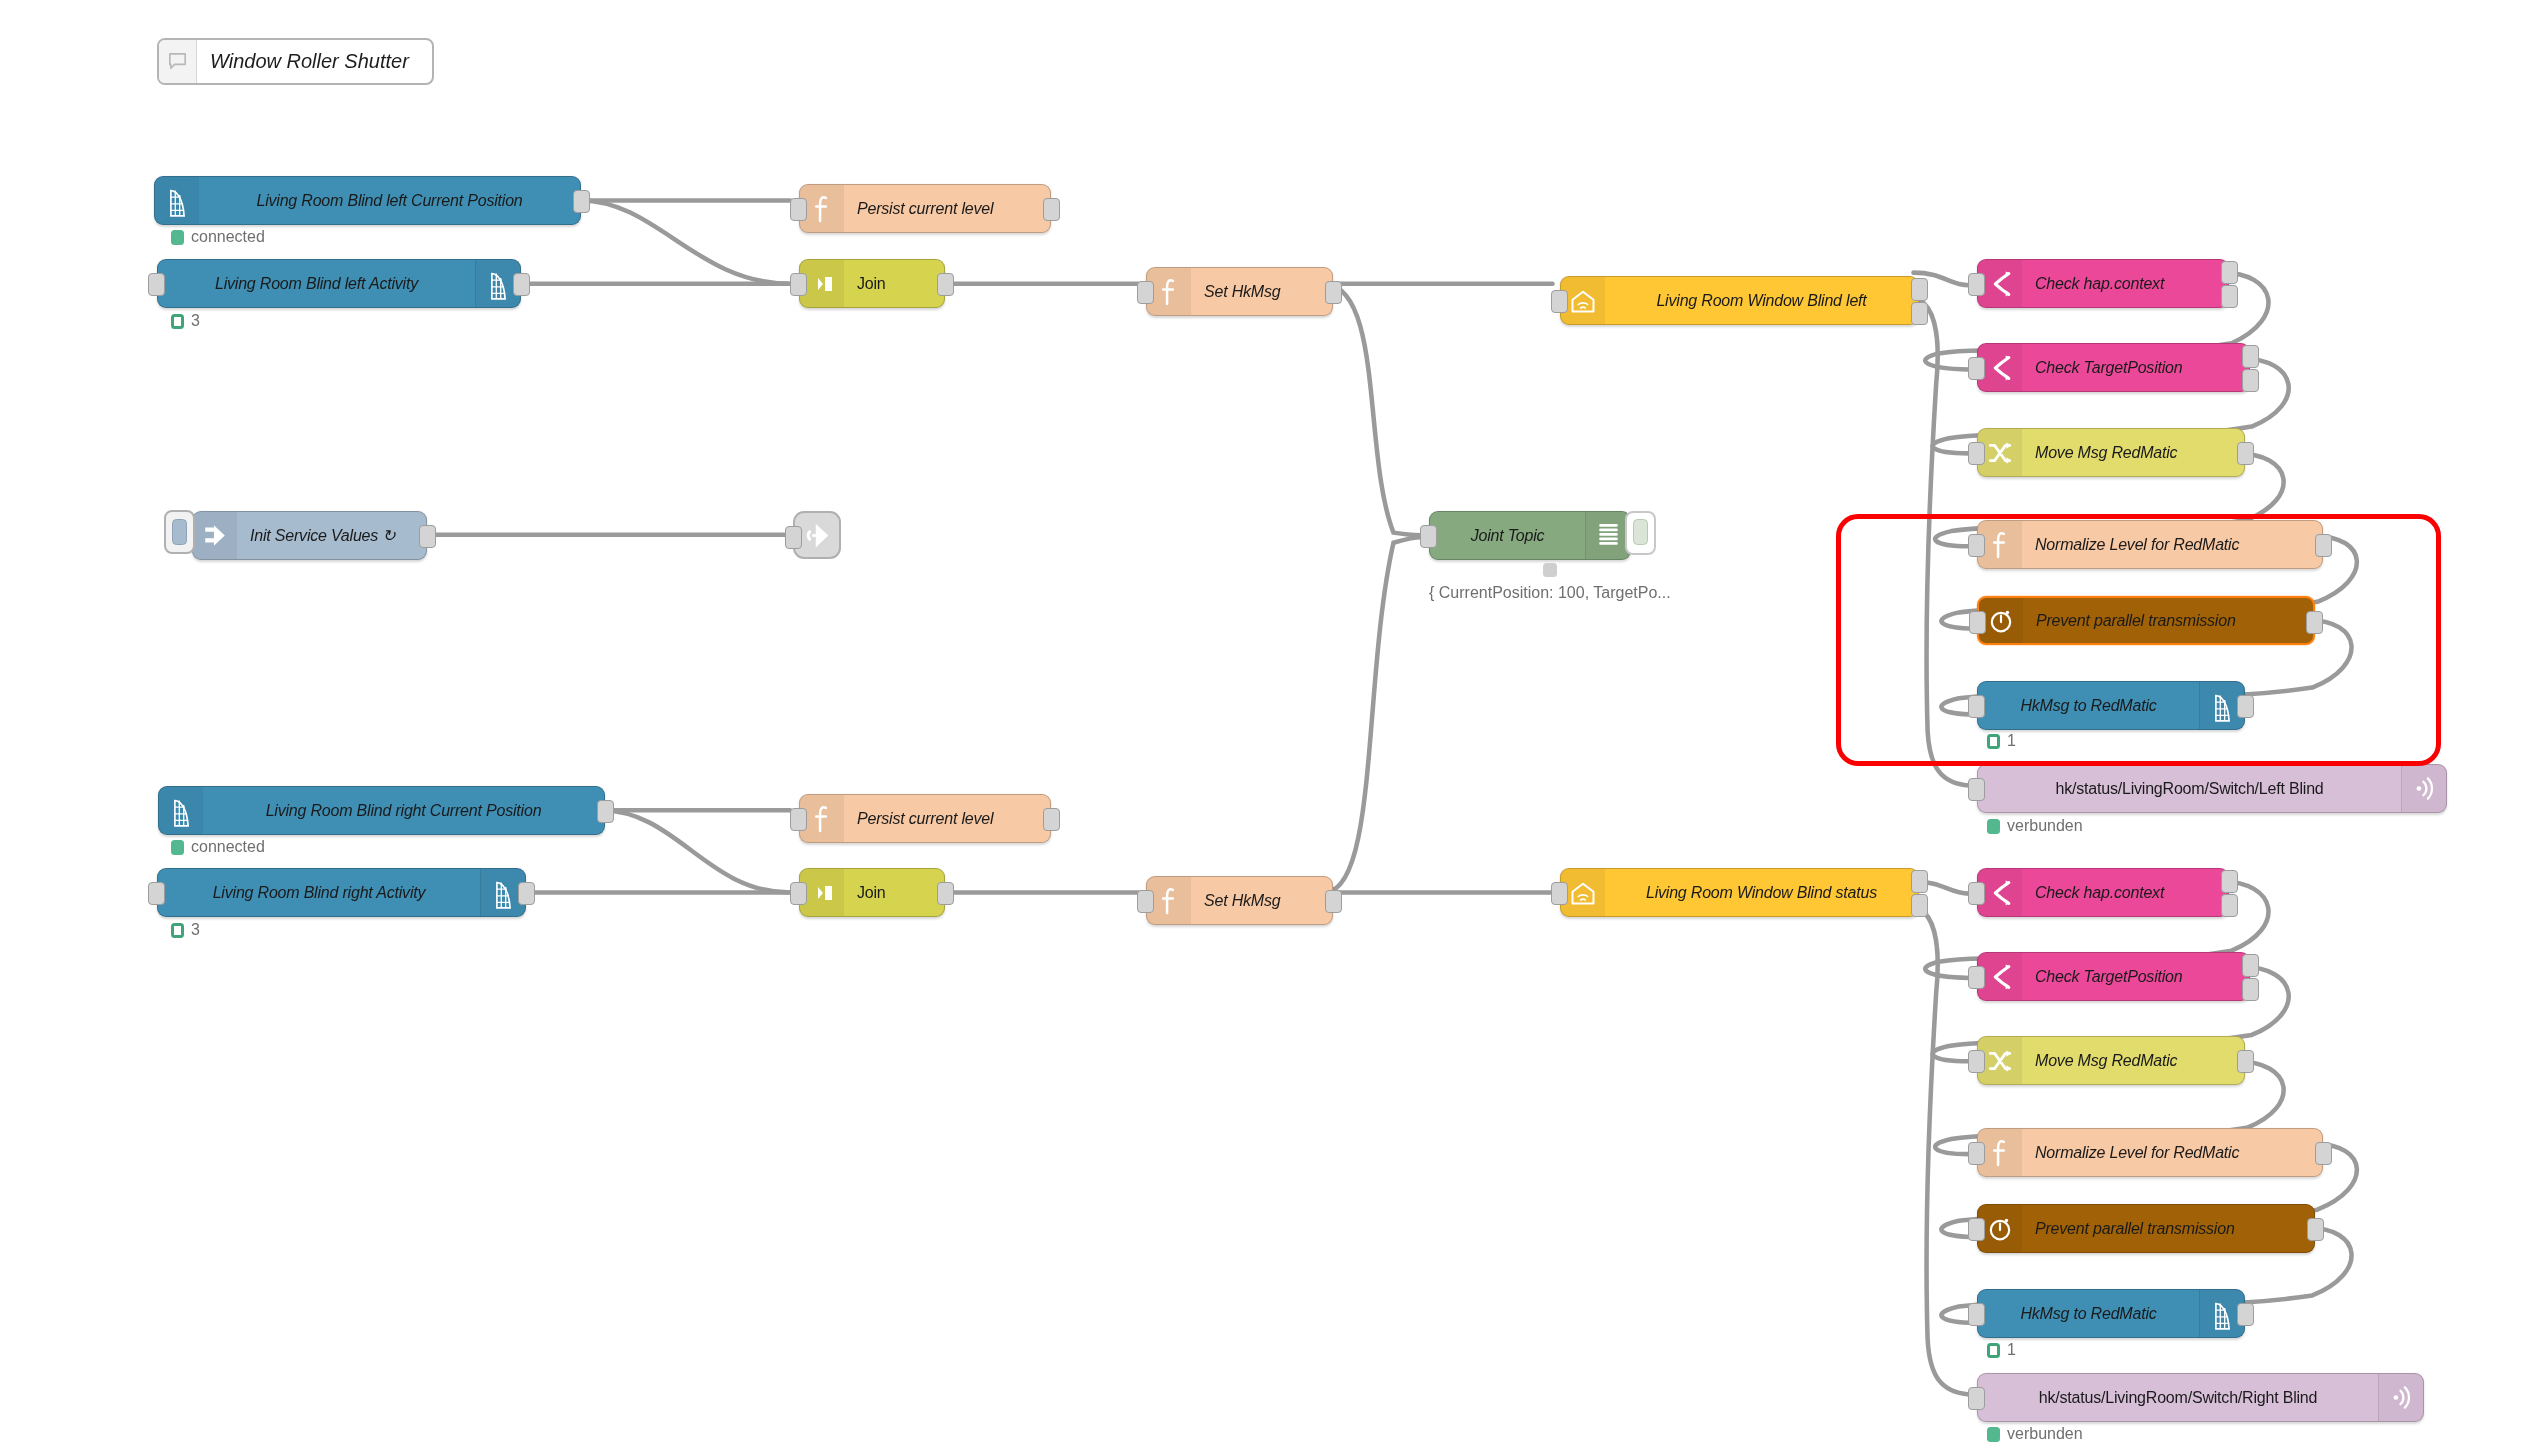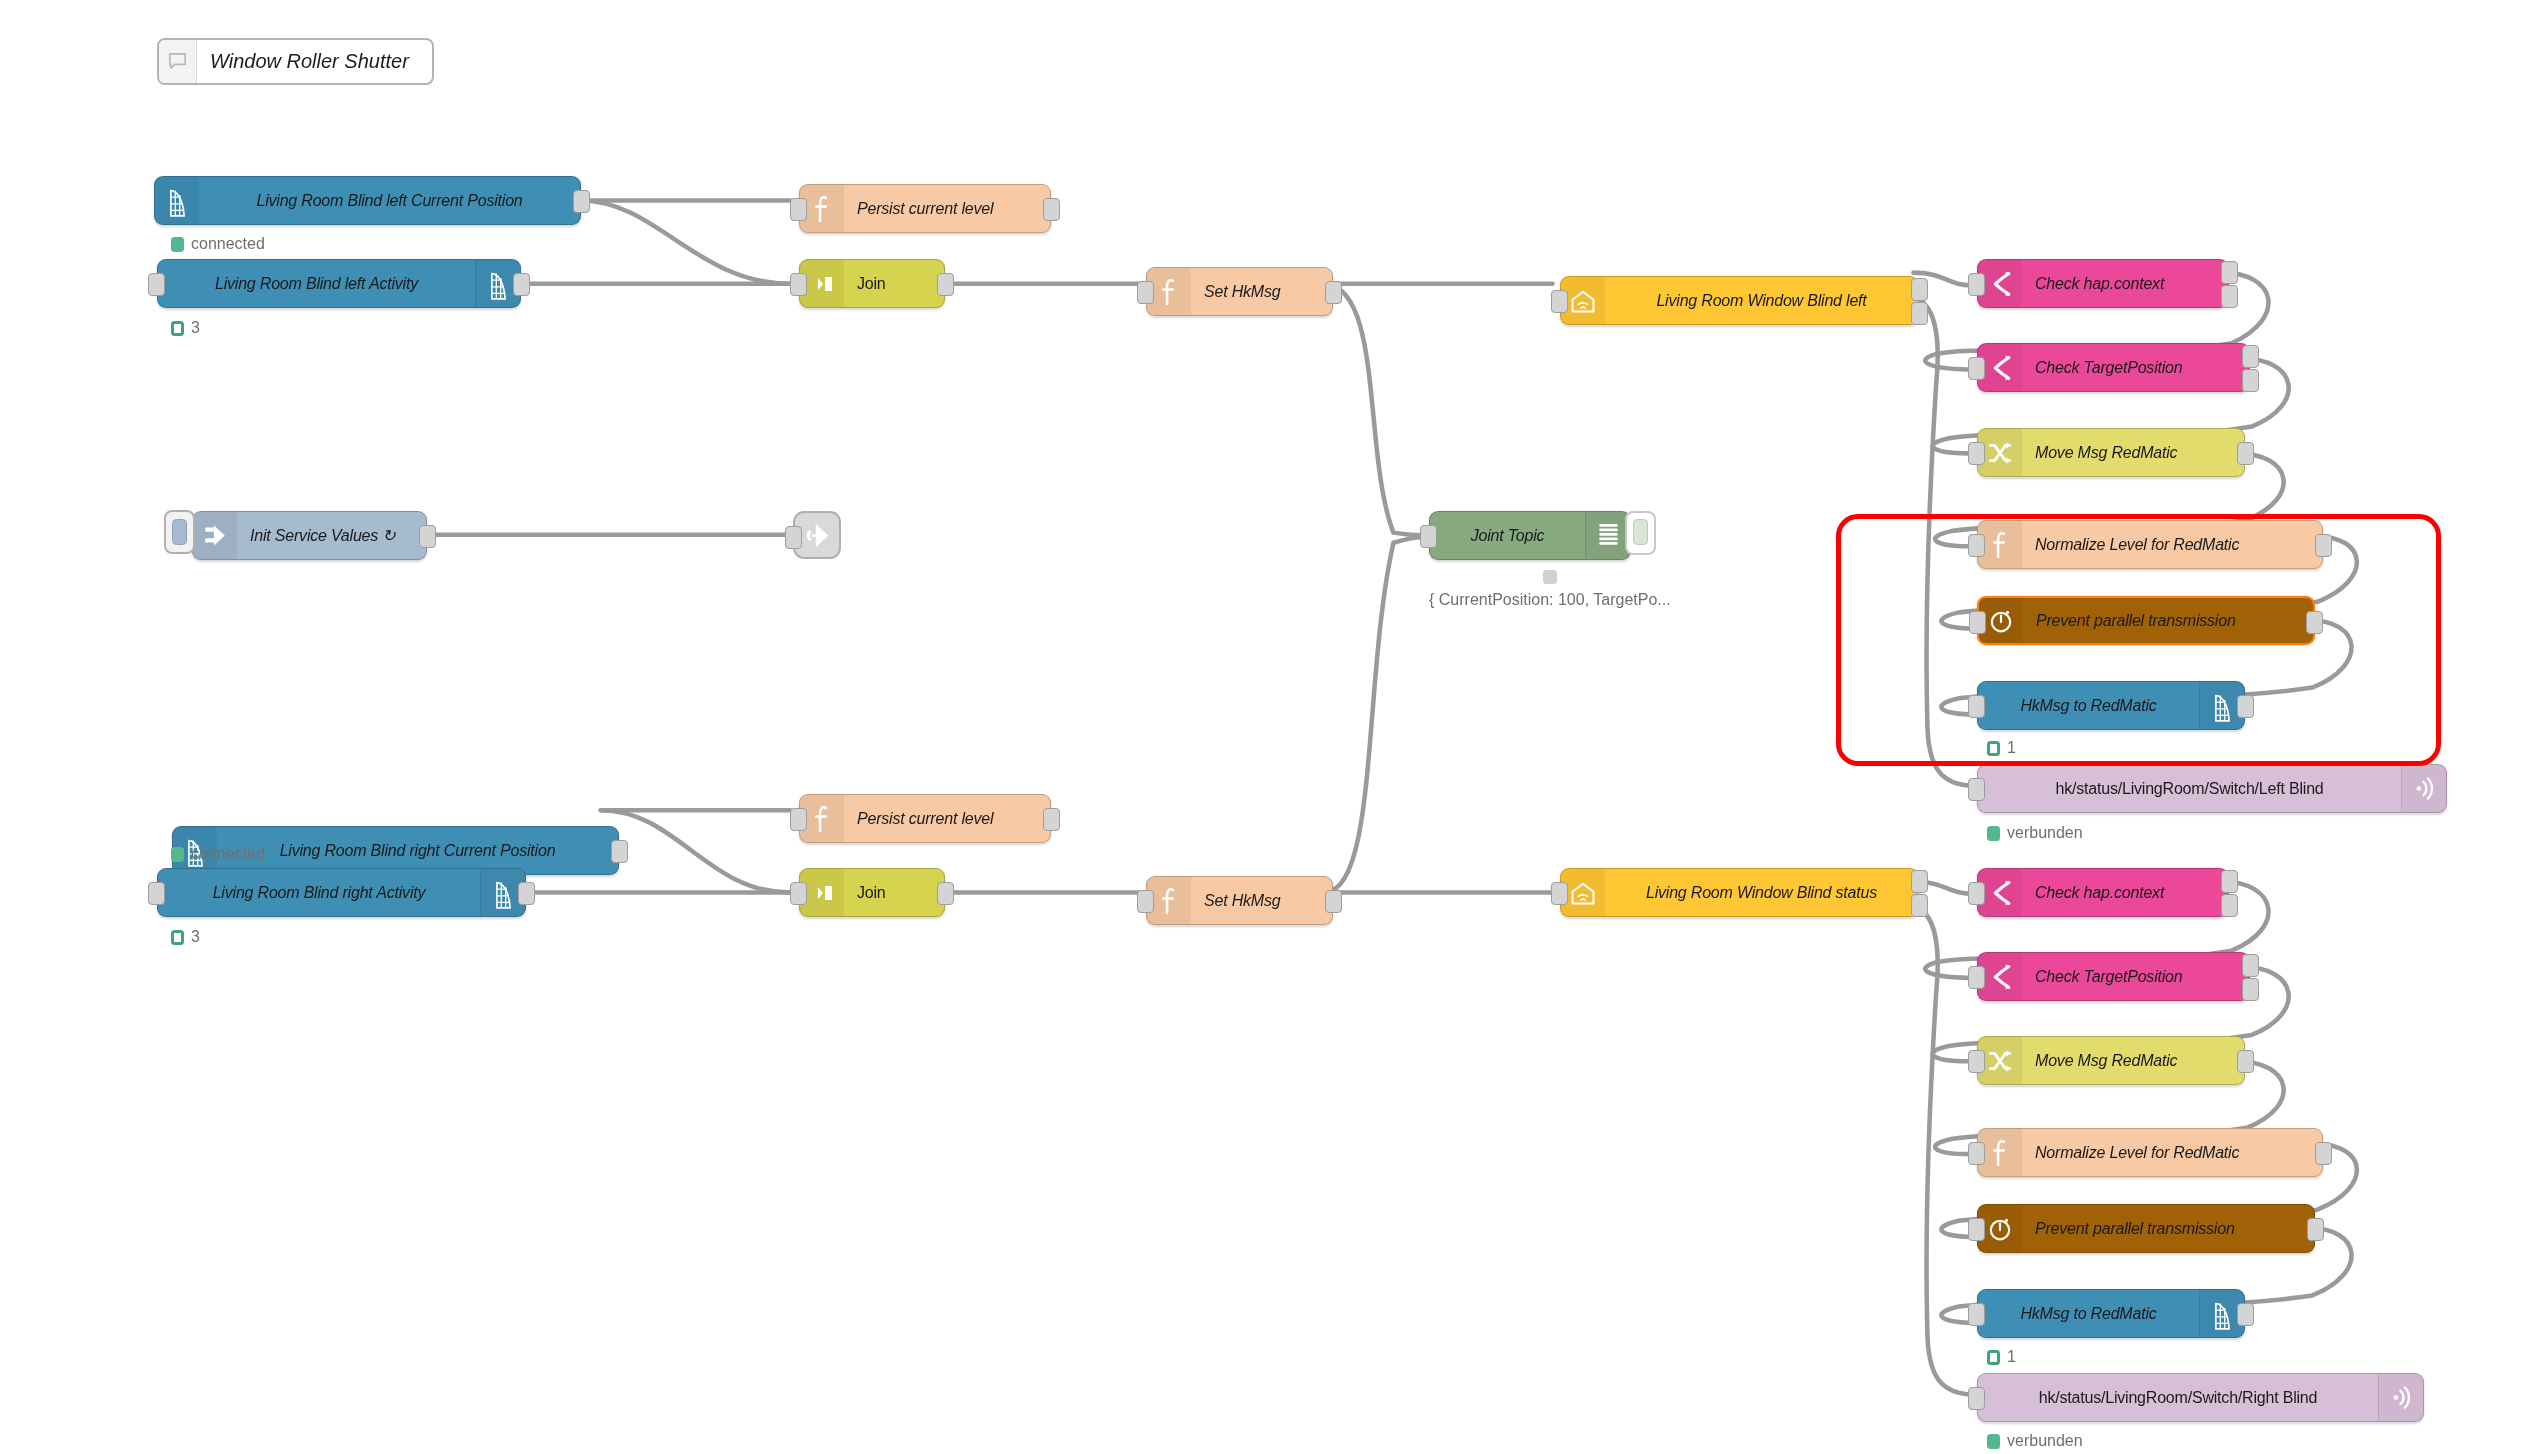--- a/index.html
+++ b/index.html
@@ -185,21 +185,20 @@
   
   .status{
     position:absolute;
     display:flex;
     align-items:center;
     gap:7px;
     font-size:16px;
     color:#6f6f6f;
     z-index:3;
     white-space:nowrap;
-    margin-top:7px;
   }
   .dot{
     width:13px; height:15px;
     border-radius:3.5px;
     background:#53b88f;
     display:inline-block;
   }
   .ring{
     width:13px; height:15px;
     border-radius:3.5px;
@@ -503,21 +502,21 @@
     <span class="port in"></span>
     <span class="debug-btn">
         <i></i>
       </span>
   </div>
   <div class="status" style="left:1429px;top:563px;flex-direction:column;">
     <span class="sq-grey"></span>
     <span>{ CurrentPosition: 100, TargetPo...</span>
   </div>
 
-  <div class="node n-redmatic" style="left:172px;top:786px;width:447px;margin-top:40px;">
+  <div class="node n-redmatic" style="left:158px;top:786px;width:447px;">
     <div class="ic">
       <svg class="gl" width="27" height="33" viewBox="0 0 24 30">
         <path d="M6 29V6c5 0 11 7 12 23z" fill="none" stroke="#fff" stroke-width="1.5"></path>
         <path d="M6 12h9M6 18h11M6 24h12M10 6v23M14 10v19" stroke="#fff" stroke-width="1.2" fill="none"></path>
       </svg>
     </div>
     <div class="lbl center">Living Room Blind right Current Position</div>
     <span class="port out"></span>
   </div>
   <div class="status" style="left:171px;top:838px;">

